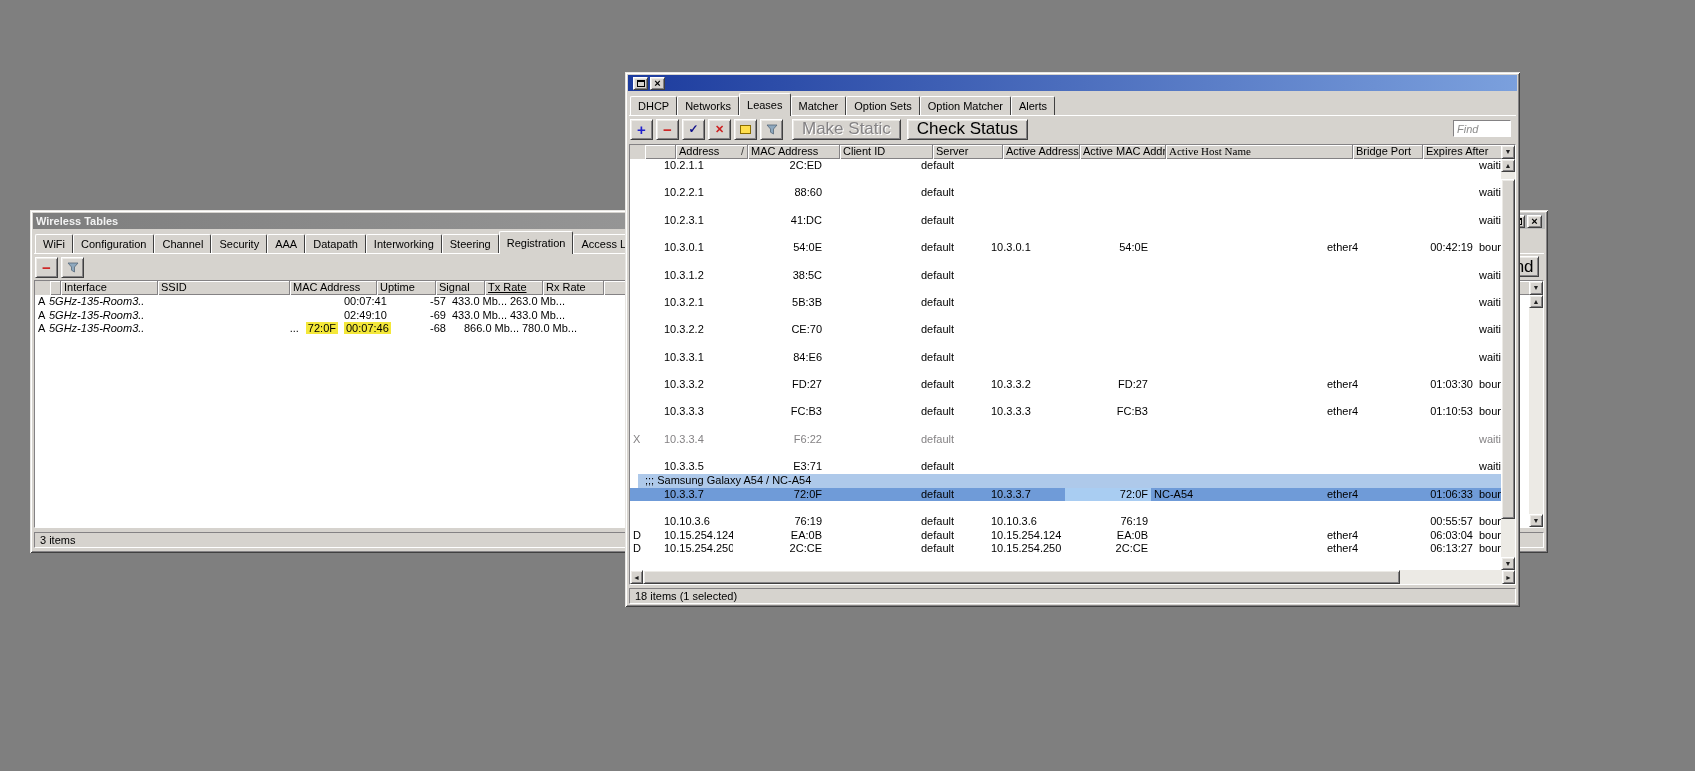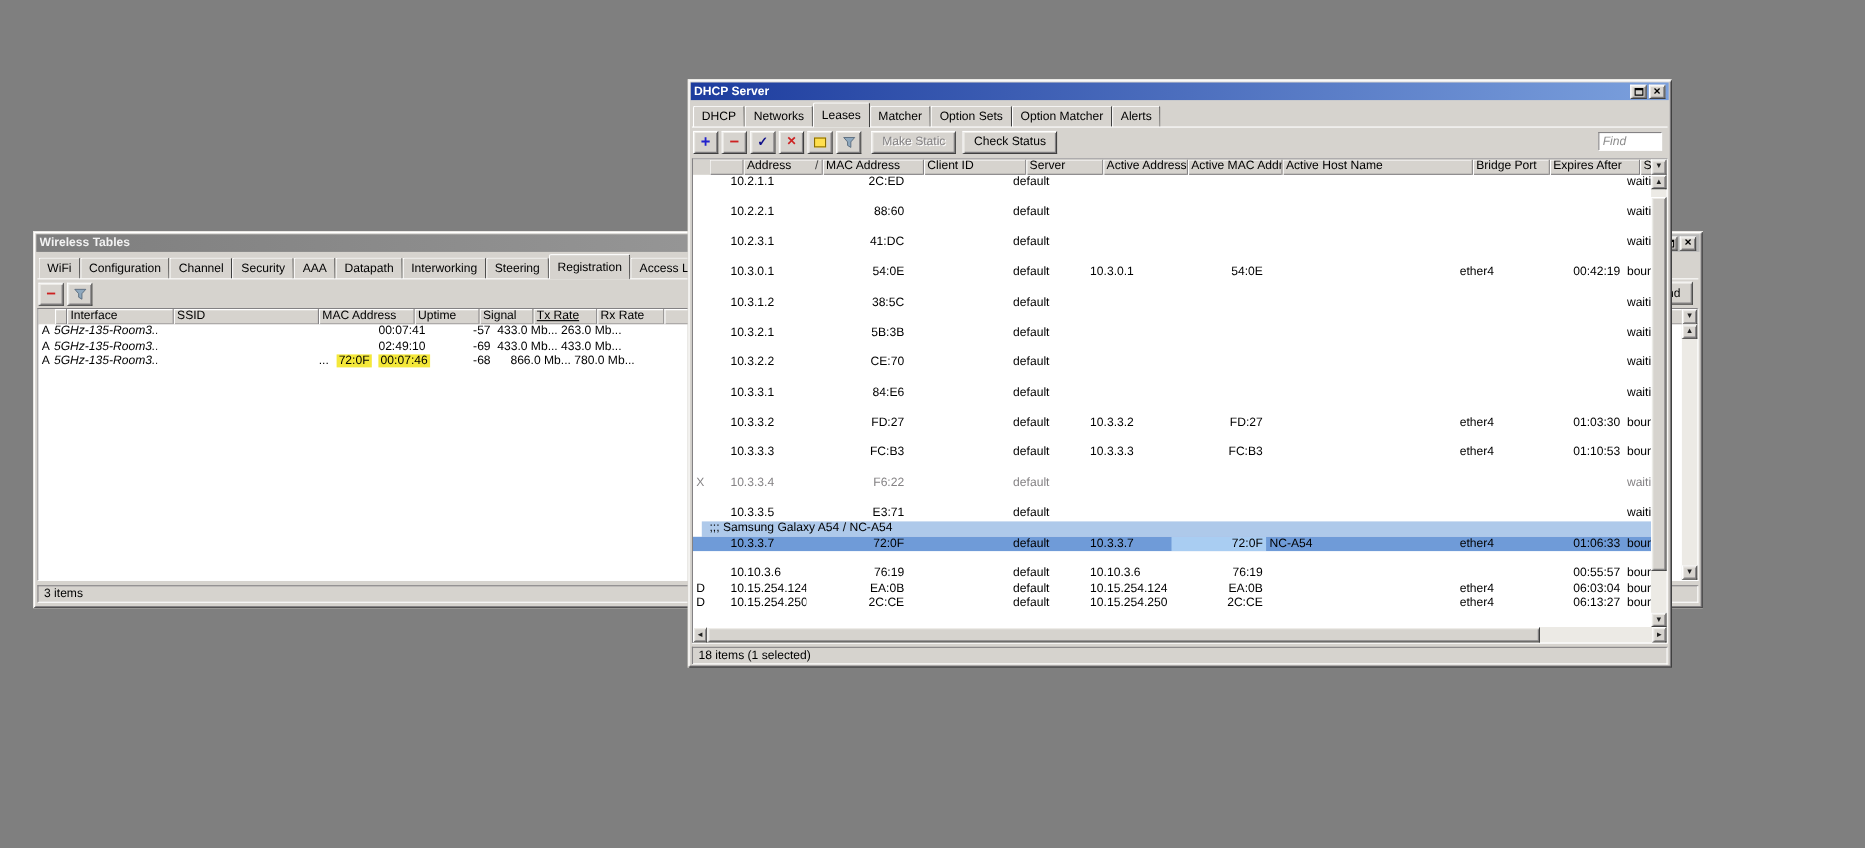--- a/index.html
+++ b/index.html
@@ -26,21 +26,21 @@
   .x-glyph { font-size:11px; font-weight:bold; line-height:9px; }
 
   .tabs { position:absolute; left:4px; right:4px; height:23px; display:flex; align-items:flex-end; padding-left:1px; }
   .tabs::after { content:''; position:absolute; left:0; right:0; bottom:0; height:1px; background:#ffffff; z-index:1; }
   .tab { height:20px; line-height:19px; padding:0 7px; background:#d6d3ce; font-size:11px; white-space:nowrap;
     border:1px solid; border-color:#ffffff #404040 #d6d3ce #ffffff; border-radius:2px 2px 0 0; position:relative; z-index:0; }
   .tab.active { height:23px; line-height:22px; z-index:2; border-bottom:none; }
 
   .toolbar { position:absolute; left:5px; right:5px; height:22px; display:flex; align-items:center; gap:3px; }
   .ibtn { width:23px; height:21px; display:flex; align-items:center; justify-content:center; flex:none; cursor:default; }
-  .pushbtn { height:21px; padding:0 9px; font-size:11px; display:flex; align-items:center; white-space:nowrap;
+  .pushbtn { height:21px; padding:0 9px; font-size:17px; display:flex; align-items:center; white-space:nowrap;
     font-family:"Liberation Sans",sans-serif; cursor:default; }
   .pushbtn.disabled { color:#848284; text-shadow:1px 1px 0 #ffffff; }
   .comment-glyph { width:11px; height:9px; background:#ffdf4d; border:1px solid #8a6d00; display:inline-block; }
   .find-input { position:absolute; right:4px; top:2px; width:58px; height:17px; border:1px solid;
     border-color:#848284 #ffffff #ffffff #848284; background:#ffffff; padding:0 3px;
     font:11px "Liberation Sans",sans-serif; color:#000; }
   .find-input::placeholder { color:#8c8c8c; font-style:italic; }
   .wt-find-btn { position:absolute; right:4px; top:0; width:44px; justify-content:center; }
 
   .content { position:absolute; left:4px; right:4px; border:1px solid; border-color:#848284 #ffffff #ffffff #848284; background:#ffffff; }
@@ -183,21 +183,20 @@
       <div class="sarr btn3d" style="bottom:0;">▼</div>
     </div>
   </div>
   <div class="statusbar">
     <span>3 items</span>
   </div>
 </div>
 
 <div class="window dhcp">
   <div class="titlebar" id="dhcp-titlebar" style="background: linear-gradient(90deg, rgb(29, 60, 158), rgb(123, 160, 221));">
-    <span class="t">DHCP Server</span>
     <span class="tb-btn btn3d">
         <span class="max-glyph"></span>
       </span>
     <span class="tb-btn btn3d">
         <span class="x-glyph">×</span>
       </span>
   </div>
   <div class="tabs" id="dhcp-tabs">
       <div class="tab">DHCP</div>
       <div class="tab">Networks</div>
@@ -238,21 +237,21 @@
   </div>
   <div class="content">
     <div class="thead" id="dhcp-head">
         <div class="hcell" style="width: 31px;"></div>
         <div class="hcell" style="width: 72px;">Address<span class="sortmark">/</span></div>
         <div class="hcell" style="width: 92px;">MAC Address</div>
         <div class="hcell" style="width: 93px;">Client ID</div>
         <div class="hcell" style="width: 70px;">Server</div>
         <div class="hcell" style="width: 77px;">Active Address</div>
         <div class="hcell" style="width: 86px;">Active MAC Addre...</div>
-        <div class="hcell" style="width: 173px;">Active Host Name</div>
+        <div class="hcell" style="width: 187px; font-family: Liberation Serif, serif;">Active Host Name</div>
         <div class="hcell" style="width: 70px;">Bridge Port</div>
         <div class="hcell" style="width: 82px;">Expires After</div>
         <div class="hcell" style="width: 43px;">Status</div>
       </div>
     <div class="colbtn btn3d">▼</div>
     <div class="rows" id="dhcp-rows">
         <div class="trow">
           <div class="tcell" style="width: 31px;"></div>
           <div class="tcell" style="width: 72px;">10.2.1.1</div>
           <div class="tcell r" style="width: 92px;">2C:ED</div>

